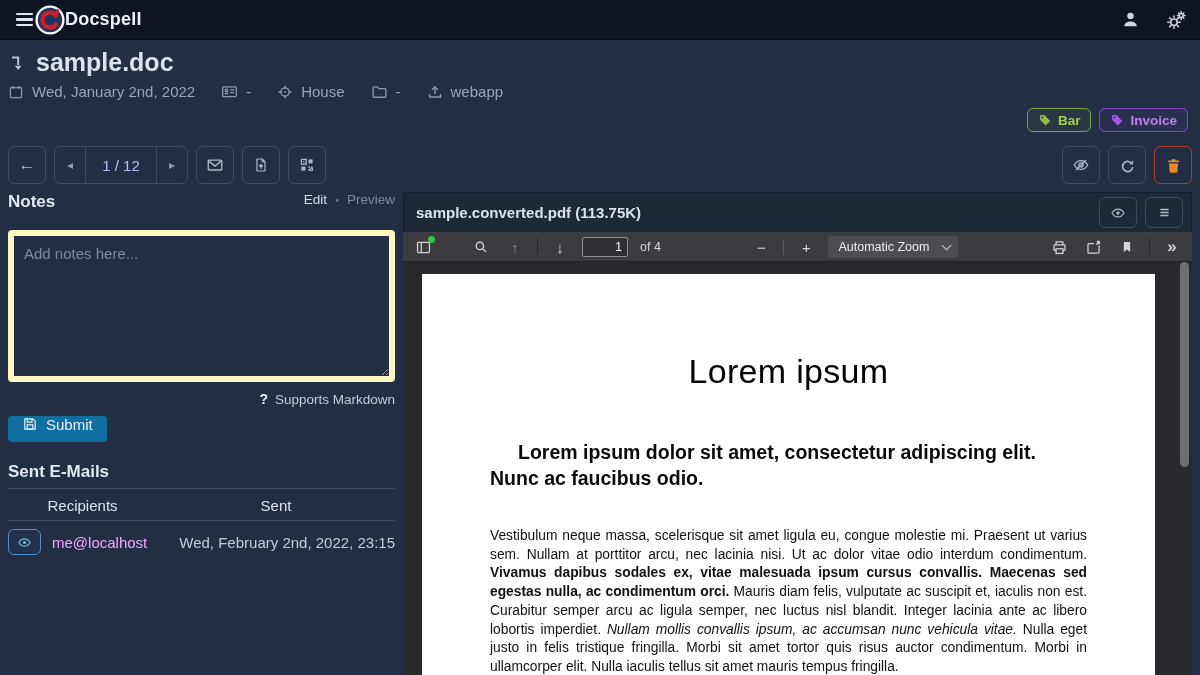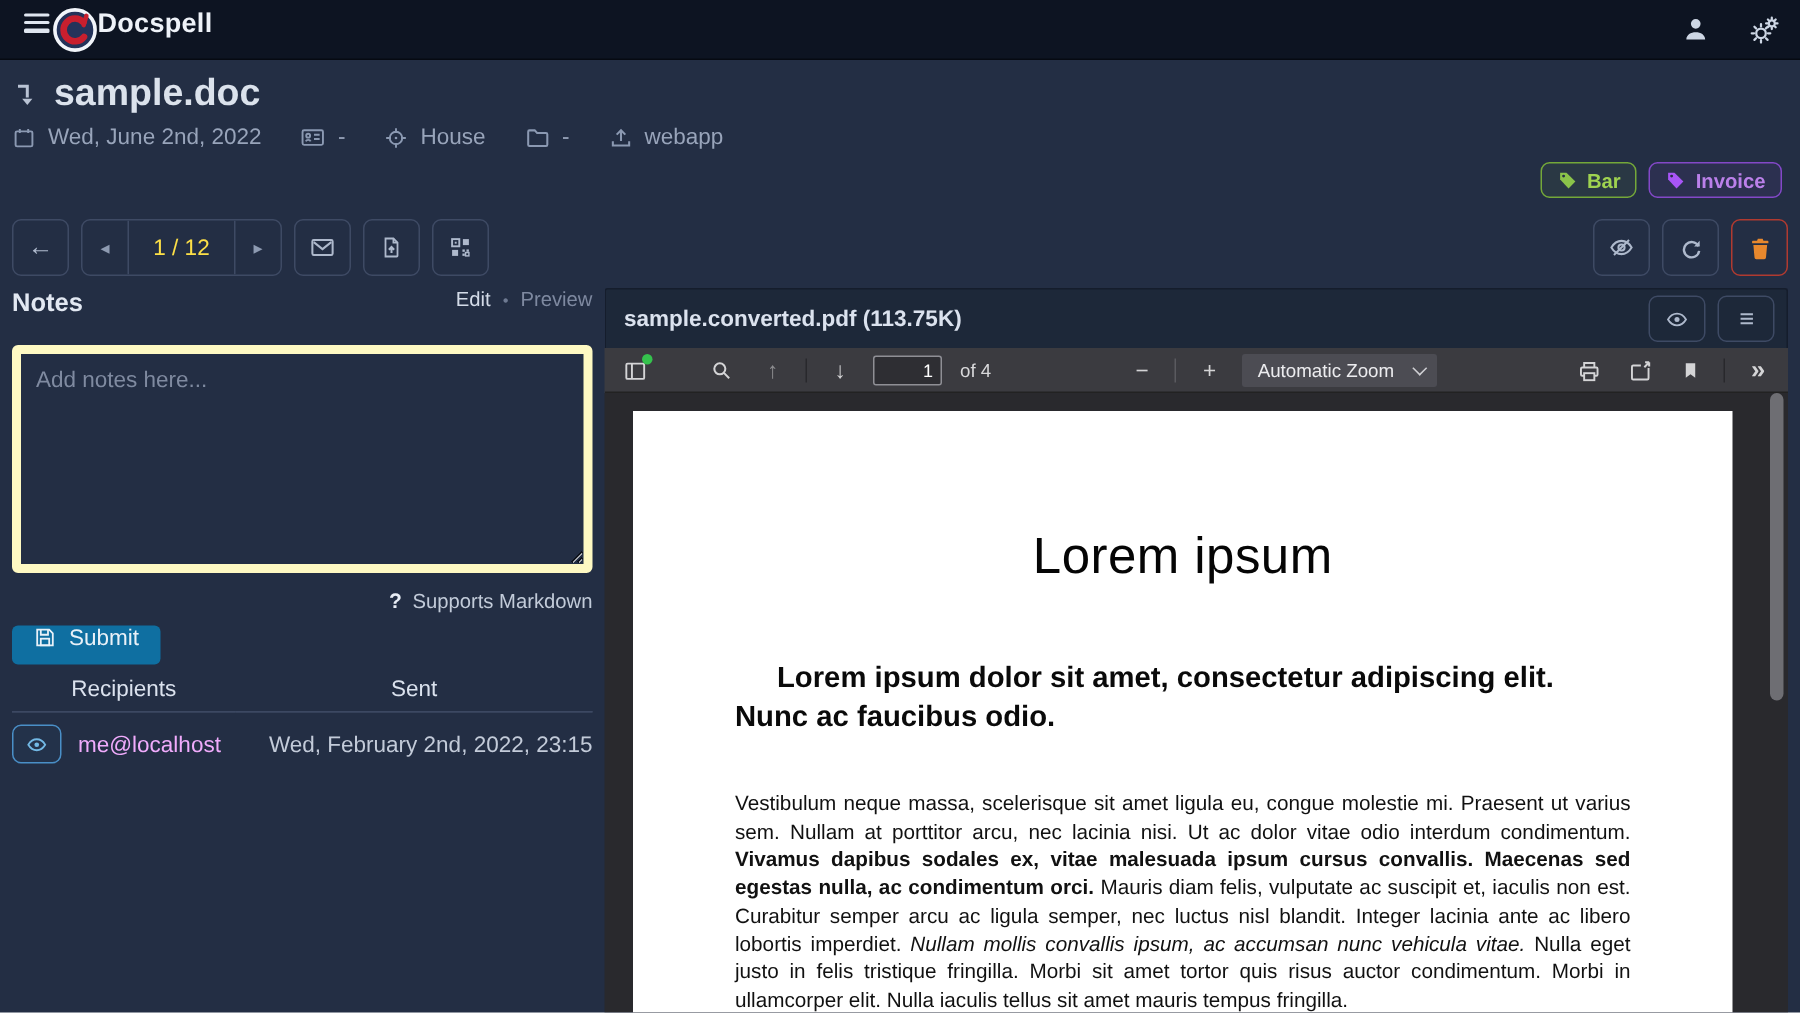--- a/index.html
+++ b/index.html
@@ -16,21 +16,21 @@
     --viewer-bg:#29292d;
     --submit:#0f6fa1;
   }
   *{box-sizing:border-box;margin:0;padding:0}
   html,body{width:1200px;height:675px;overflow:hidden}
   body{font-family:"Liberation Sans",sans-serif;background:var(--bg);color:var(--text)}
   .app{width:1200px;height:675px;display:flex;flex-direction:column;overflow:hidden}
 
   
   .navbar{height:40px;background:var(--nav-bg);display:flex;align-items:center;justify-content:space-between;padding:0 14px;flex:0 0 40px;border-bottom:1px solid #060a12}
-  .nav-left{display:flex;gap:0}
+  .nav-left{display:flex;align-items:center;gap:0}
   .hamburger{display:flex;flex-direction:column;gap:3px;cursor:pointer;padding:4px 2px}
   .hamburger i{display:block;width:17px;height:2.4px;background:#dfe6f0;border-radius:1px}
   .logo{display:flex;align-items:center}
   .app-title{color:#eef2f8;font-weight:bold;font-size:18px;letter-spacing:.2px}
   .nav-right{display:flex;align-items:center;gap:26px;color:#cdd6e4}
   .nav-icon{cursor:pointer;display:flex;align-items:center}
 
   
   .doc-header{padding:8px 8px 0 8px}
   .doc-title-row{display:flex;align-items:center;gap:8px;color:var(--text-bright)}
@@ -43,21 +43,21 @@
   .tag{display:flex;align-items:center;gap:6px;height:24px;padding:0 10px;border-radius:6px;font-size:13.5px;font-weight:bold;cursor:pointer}
   .tag.green{border:1px solid #74a839;color:#9fd350;background:rgba(139,195,74,.07)}
   .tag.purple{border:1px solid #8348c8;color:#bb80ea;background:rgba(168,85,247,.07)}
 
   
   .toolbar{display:flex;justify-content:space-between;align-items:center;margin-top:14px;padding:0 8px}
   .tb-left,.tb-right{display:flex;align-items:center;gap:8px}
   .btn{height:38px;min-width:38px;border:1px solid var(--border);border-radius:6px;background:transparent;color:var(--icon);display:flex;align-items:center;justify-content:center;cursor:pointer;font-size:17px;font-family:inherit}
   .page-group{display:flex;align-items:stretch;border:1px solid var(--border);border-radius:6px;height:38px;overflow:hidden}
   .page-group .pg-btn{width:30px;display:flex;align-items:center;justify-content:center;color:#8d9ab1;cursor:pointer;font-size:12px}
-  .page-group .pg-display{width:72px;display:flex;align-items:center;justify-content:center;color:#fde047;font-size:15px;border-left:1px solid var(--border);border-right:1px solid var(--border)}
+  .page-group .pg-display{width:72px;display:flex;align-items:center;justify-content:center;color:#c4b5fd;font-size:15px;border-left:1px solid var(--border);border-right:1px solid var(--border)}
   .btn.danger{border-color:#b03a30}
   .btn.danger svg{color:#e8882d}
 
   
   .content{display:flex;margin-top:8px;padding-left:8px;flex:1;min-height:0}
   .left-panel{width:387px;flex:0 0 387px;margin-right:8px}
   .notes-header{display:flex;justify-content:space-between;align-items:flex-start;margin-bottom:18px}
   .notes-header h2{font-size:17px;font-weight:bold;color:#e2e8f2}
   .notes-links{display:flex;gap:8px;font-size:13.5px;align-items:baseline}
   .link-bright{color:#d3dbe8;cursor:pointer}
@@ -154,21 +154,21 @@
       </span>
       <h1>sample.doc</h1>
     </div>
     <div class="doc-meta-row">
       <span class="mi">
         <svg viewBox="0 0 20 20" width="16" height="16" fill="none" stroke="currentColor" stroke-width="1.6">
           <rect x="3" y="4.5" width="14" height="12.5" rx="1.2"></rect>
           <path d="M6.5 2.5v3.4M13.5 2.5v3.4"></path>
         </svg>
       </span>
-      <span>Wed, June 2nd, 2022</span>
+      <span>Wed, January 2nd, 2022</span>
       <span class="sep"></span>
       <span class="mi">
         <svg viewBox="0 0 20 20" width="17" height="17" fill="none" stroke="currentColor" stroke-width="1.5">
           <rect x="2" y="4.5" width="16" height="11.5" rx="1.2"></rect>
           <circle cx="6.4" cy="8.8" r="1.5"></circle>
           <path d="M4.6 13.2c.5-1.5 3.2-1.5 3.7 0M11 8h4.4M11 11.4h4.4"></path>
         </svg>
       </span>
       <span>-</span>
       <span class="sep"></span>
@@ -290,20 +290,21 @@
       </div>
       <button class="submit-btn">
         <svg viewBox="0 0 20 20" width="16" height="16" fill="none" stroke="currentColor" stroke-width="1.5">
           <path d="M3.5 3.5h10l3 3v10h-13z"></path>
           <path d="M6.5 3.5v4.2h6V3.5"></path>
           <rect x="6.5" y="11" width="7" height="5.5"></rect>
         </svg>
         <span>Submit</span>
       </button>
 
+      <h2 class="sent-heading">Sent E-Mails</h2>
       <table class="mail-table">
         <thead>
           <tr>
             <th colspan="2">Recipients</th>
             <th>Sent</th>
           </tr>
         </thead>
         <tbody>
           <tr>
             <td class="td-eye">

